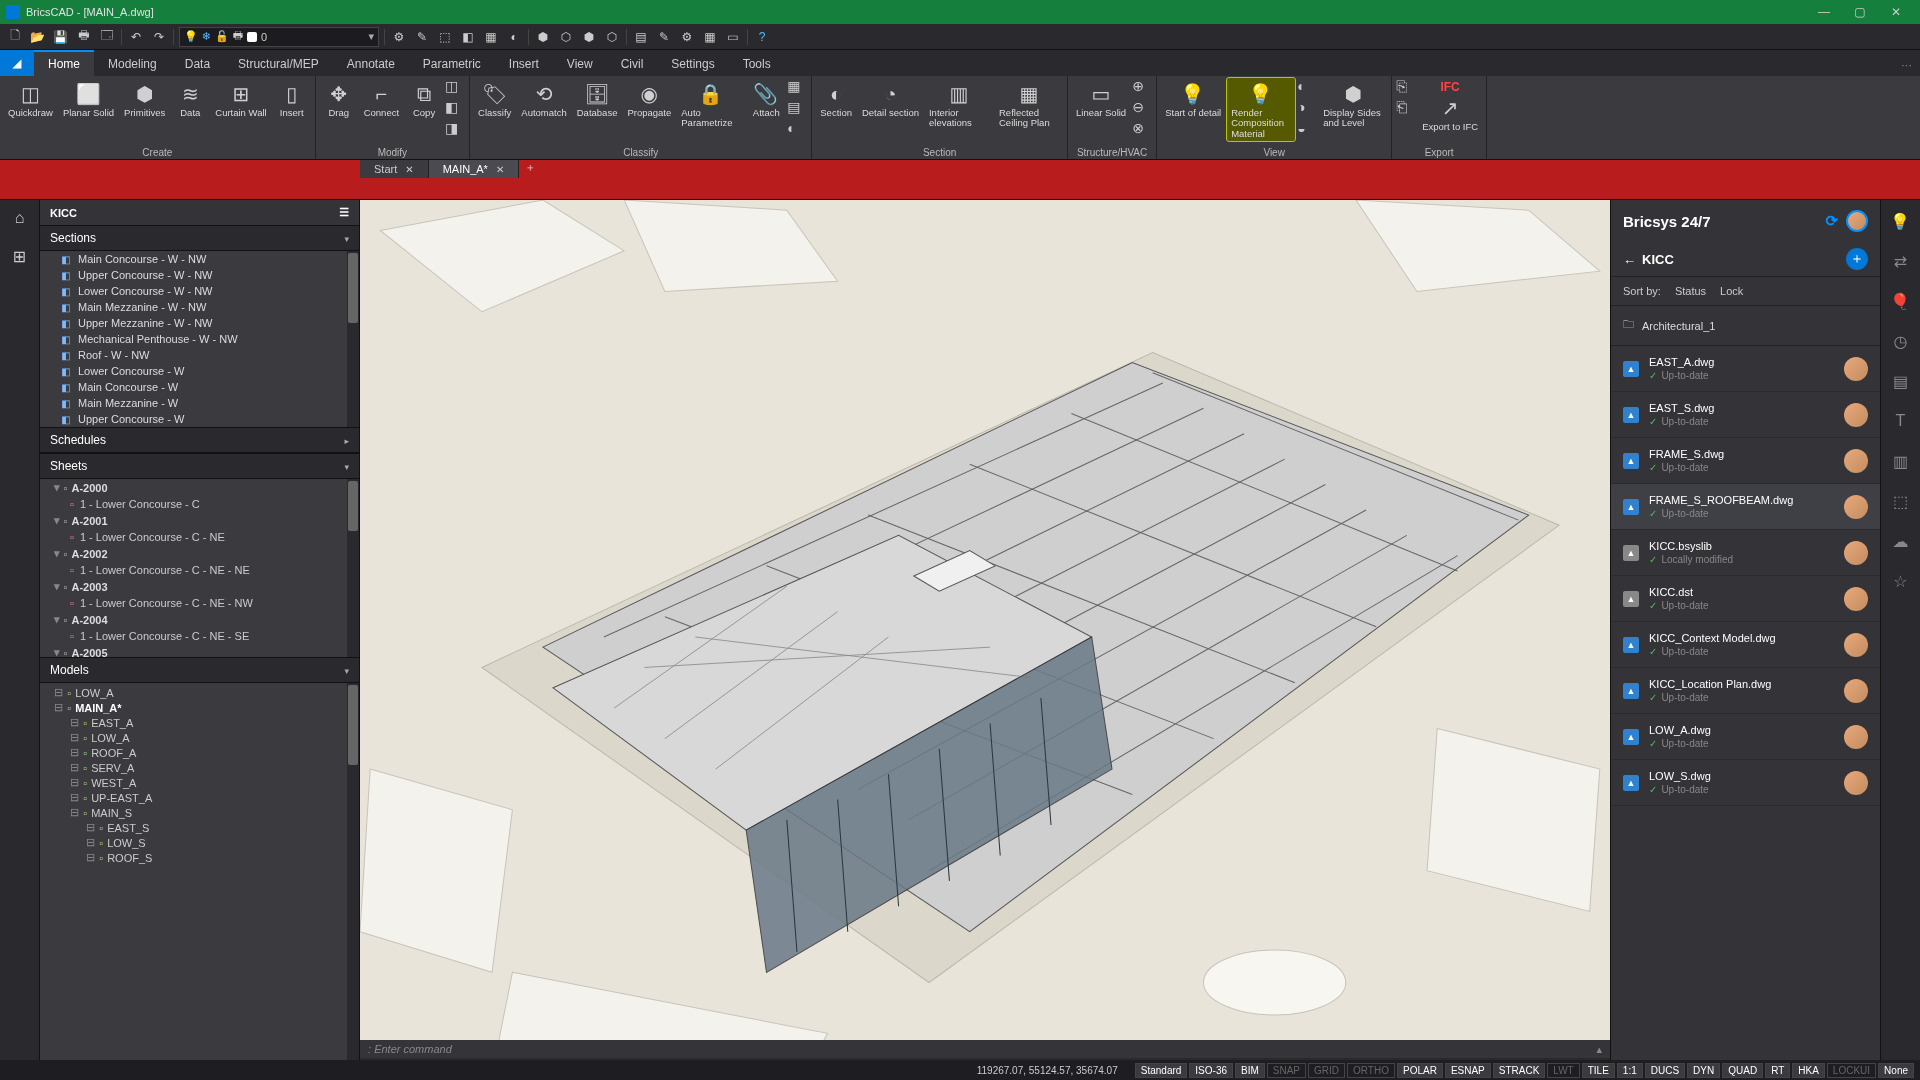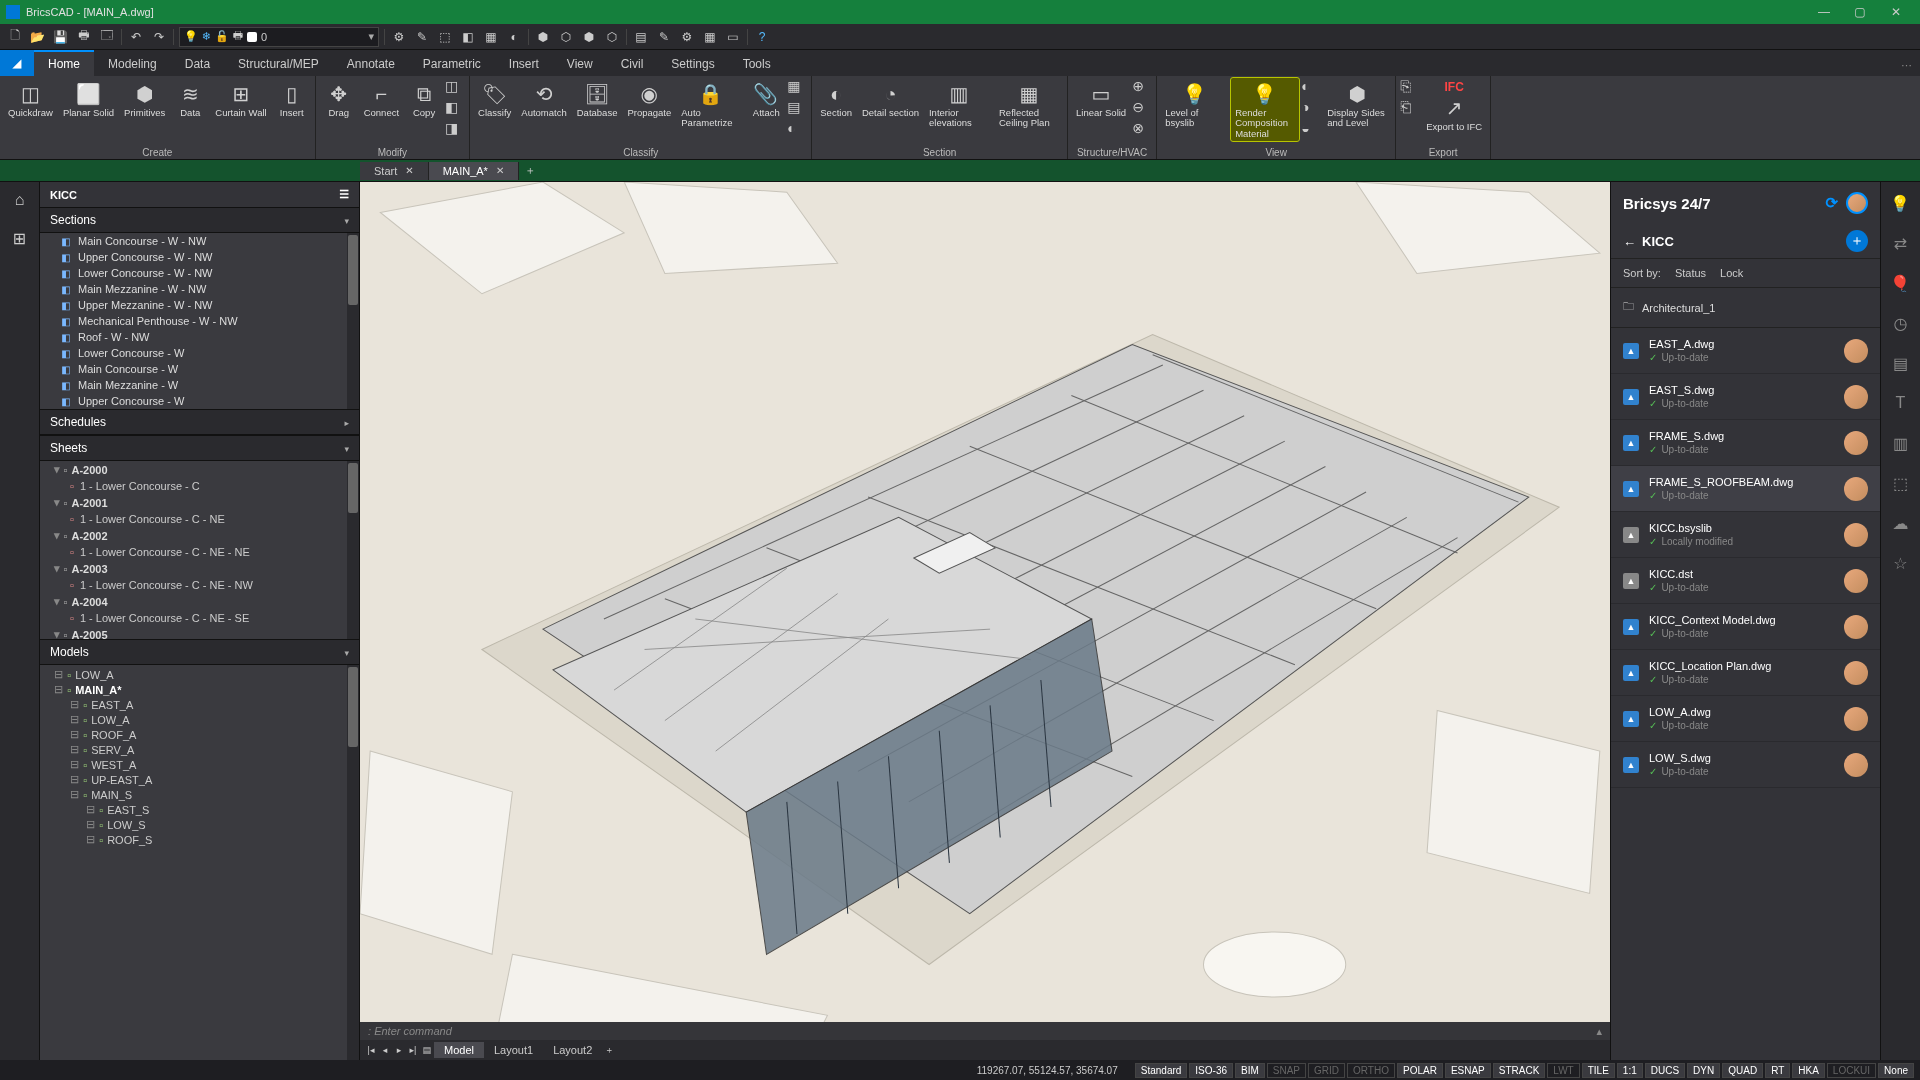--- a/index.html
+++ b/index.html
@@ -30,21 +30,21 @@
 .ribgroup .row { display:flex; gap:2px; flex:1; align-items:flex-start; }
 .ribgroup .gtitle { text-align:center; font-size:10px; color:#bbb; padding:1px 0; }
 .rbtn { display:flex; flex-direction:column; align-items:center; justify-content:flex-start; padding:2px 4px; min-width:38px; cursor:pointer; border-radius:2px; }
 .rbtn.active { background:#555a00; outline:1px solid #b7c400; }
 .rbtn .ric { width:28px; height:28px; display:flex; align-items:center; justify-content:center; font-size:20px; color:#d0d0d0; }
 .rbtn .rlabel { font-size:9.5px; text-align:left; line-height:1.1; color:#ddd; max-width:60px; }
 .rbtnstack { display:flex; flex-direction:column; gap:1px; }
 .rbtnstack .ric { width:20px; height:20px; font-size:14px; }
 
 
-.doctabs { height:22px; background:#14532d; display:flex; align-items:center; padding-left:360px; gap:0; border-bottom:1px solid #111;}
+.doctabs { height:40px; background:#b91c1c; display:flex; align-items:flex-start; padding-left:360px; gap:0; border-bottom:1px solid #111;}
 .doctab { padding:3px 14px; background:#3a3a3f; color:#ccc; font-size:11px; border-right:1px solid #222; display:flex; align-items:center; gap:8px; cursor:pointer;}
 .doctab.active { background:#4a4a50; color:#fff; }
 .doctab .x { color:#ccc; font-size:10px; }
 .addtab { width:22px; text-align:center; color:#ccc; cursor:pointer; }
 
 
 .main { display:flex; height: calc(100% - 24px - 26px - 26px - 84px - 22px - 20px); }
 
 
 .lstrip { width:40px; background:#2a2a2e; border-right:1px solid #111; display:flex; flex-direction:column; align-items:center; padding-top:6px; gap:14px; }
@@ -292,21 +292,21 @@
           <div class="ric">⊖</div>
           <div class="ric">⊗</div>
         </div>
     </div>
     <div class="gtitle">Structure/HVAC</div>
   </div>
   <div class="ribgroup">
     <div class="row">
       <div class="rbtn">
           <div class="ric">💡</div>
-          <div class="rlabel">Level of bsyslib</div>
+          <div class="rlabel">Start of detail</div>
         </div>
       <div class="rbtn active">
           <div class="ric" style="color:#ffcc00">💡</div>
           <div class="rlabel">Render Composition Material</div>
         </div>
       <div class="rbtnstack">
           <div class="ric">◐</div>
           <div class="ric">◑</div>
           <div class="ric">◒</div>
         </div>

